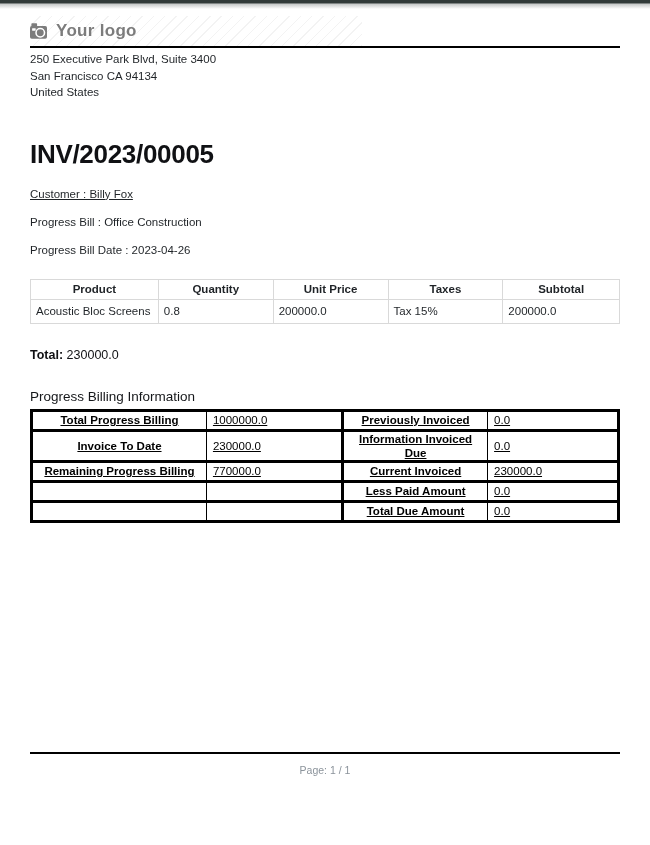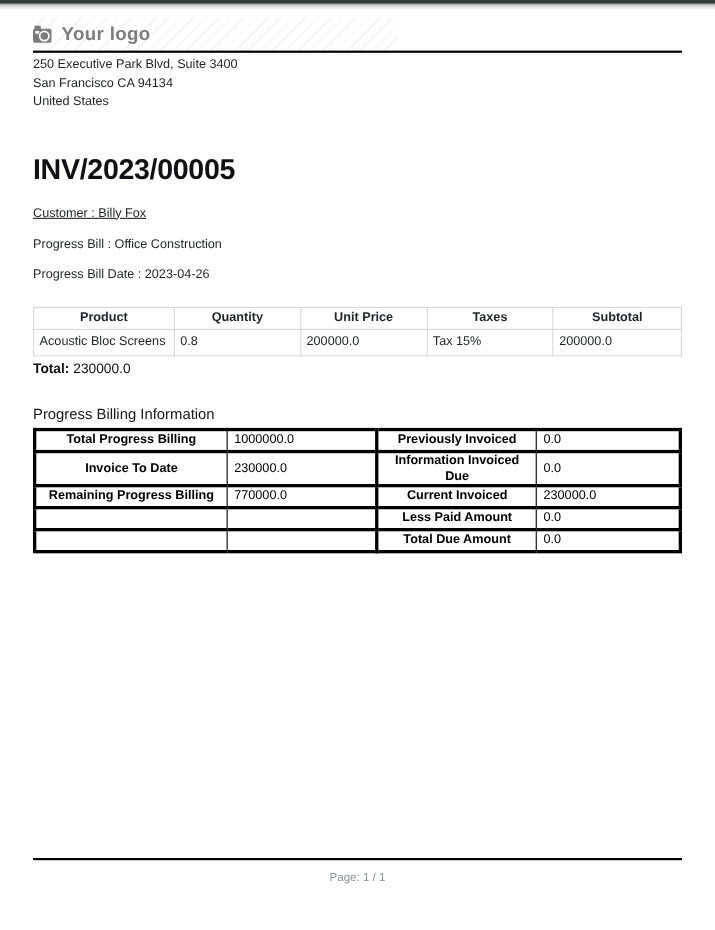--- a/index.html
+++ b/index.html
@@ -47,33 +47,33 @@
     padding: 3px 5px; line-height: 13px;
   }
   table.items td {
     border: 1px solid #d9d9d9; text-align: left; padding: 5px 5px; line-height: 13px;
   }
   .col-product { width: 21.7%; }
   .col-qty { width: 19.5%; }
   .col-price { width: 19.5%; }
   .col-tax { width: 19.5%; }
 
-  .total-line { margin-top: 4px; font-size: 12.5px; color: #101114; }
+  .total-line { margin-top: 24px; font-size: 12.5px; color: #101114; }
   .total-line .lbl { font-weight: bold; }
 
   
   .pb-title { margin-top: 27px; font-size: 13.5px; line-height: 16px; color: #15171a; }
   table.pb { margin-top: 4px; width: 100%; border-collapse: collapse; border: 3px solid #000; font-size: 11.5px; color: #000; }
-  table.pb td { border-bottom: 3px solid #000; padding: 0 6px; line-height: 14px; height: 20px; }
+  table.pb td { border-bottom: 3px solid #000; padding: 0 6px; line-height: 14px; height: 20px; text-decoration: underline; }
   table.pb td.pb-label { font-weight: bold; text-align: center; border-right: 1px solid #000; }
   table.pb td.pb-value-left { border-right: 3px solid #000; }
   .pbc1 { width: 29.8%; } .pbc2 { width: 23.2%; } .pbc3 { width: 24.7%; }
 
   
-  .footer { position: absolute; top: 780px; left: 30px; right: 30px; }
+  .footer { position: absolute; top: 752px; left: 30px; right: 30px; }
   .footer-text { margin-top: 10px; text-align: center; font-size: 10.5px; color: #8b939b; }
 </style>
 </head>
 <body>
 
 <div class="top-bar"></div>
 
 <div class="content">
 
   <div class="logo-row">

